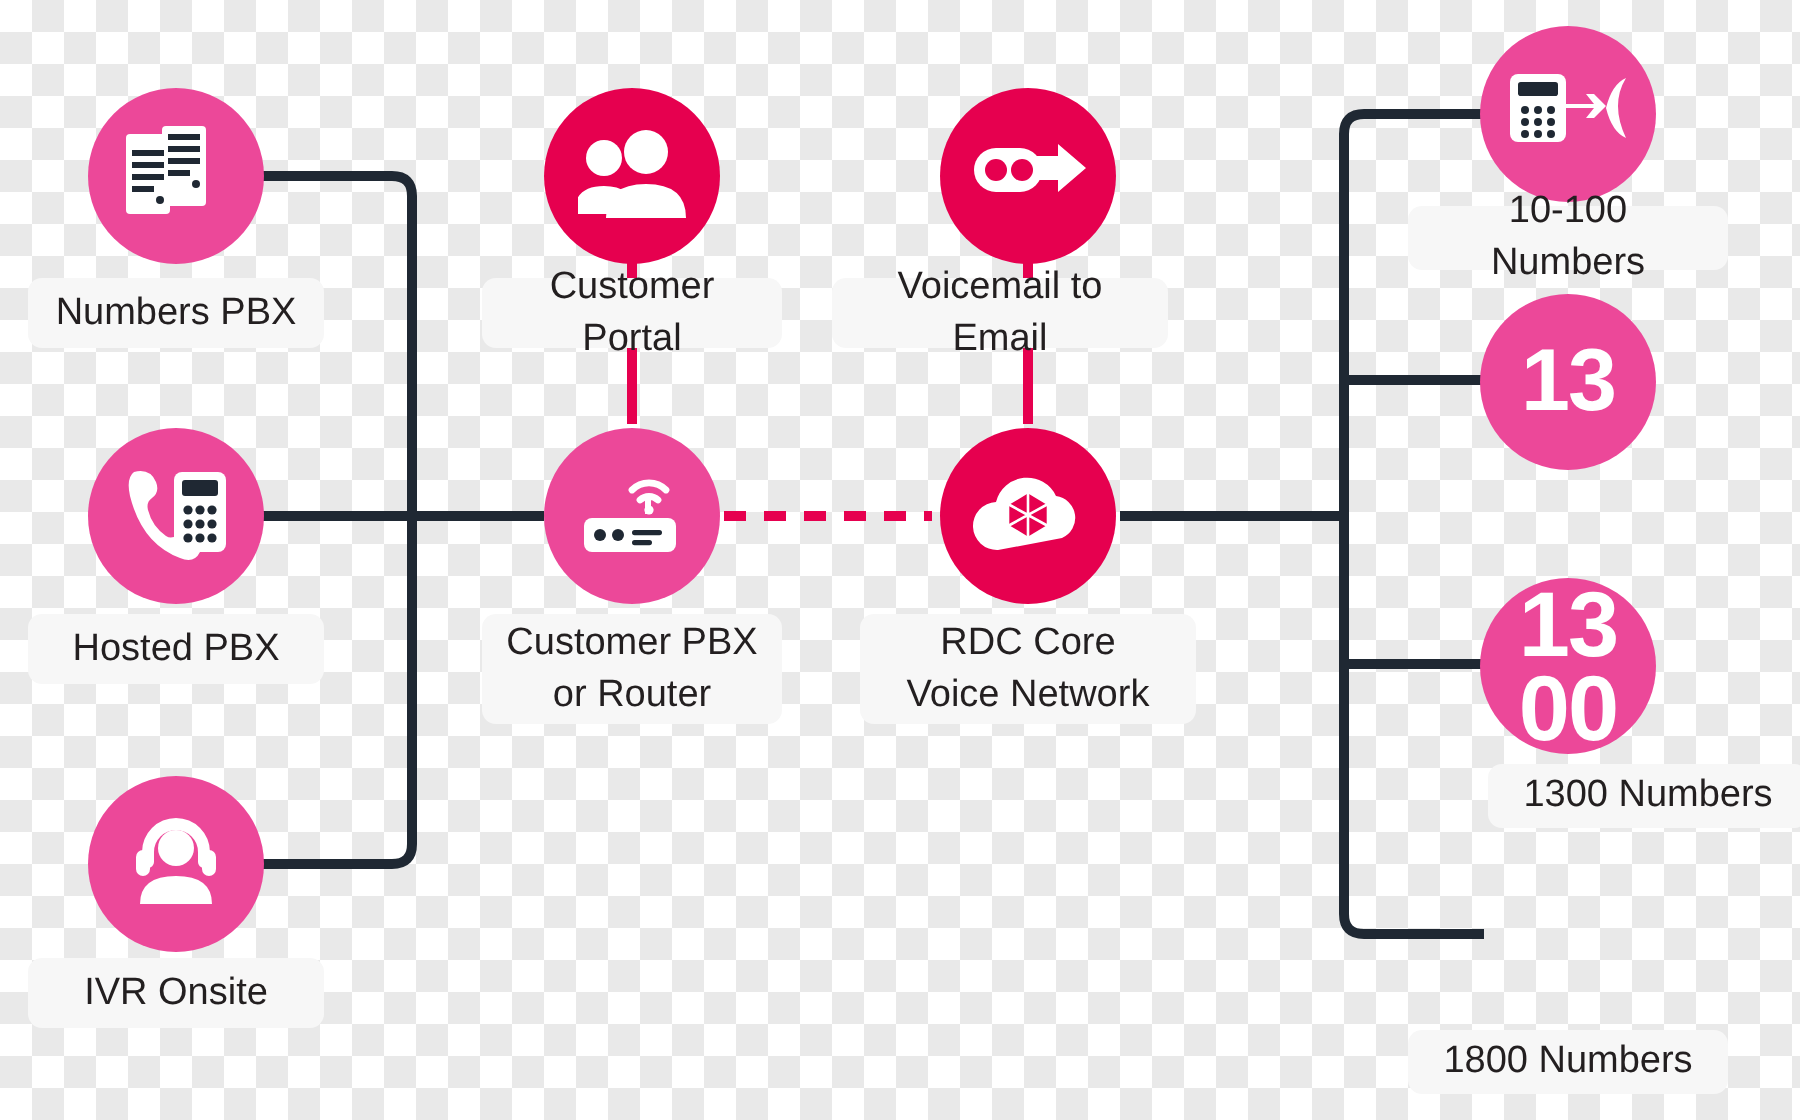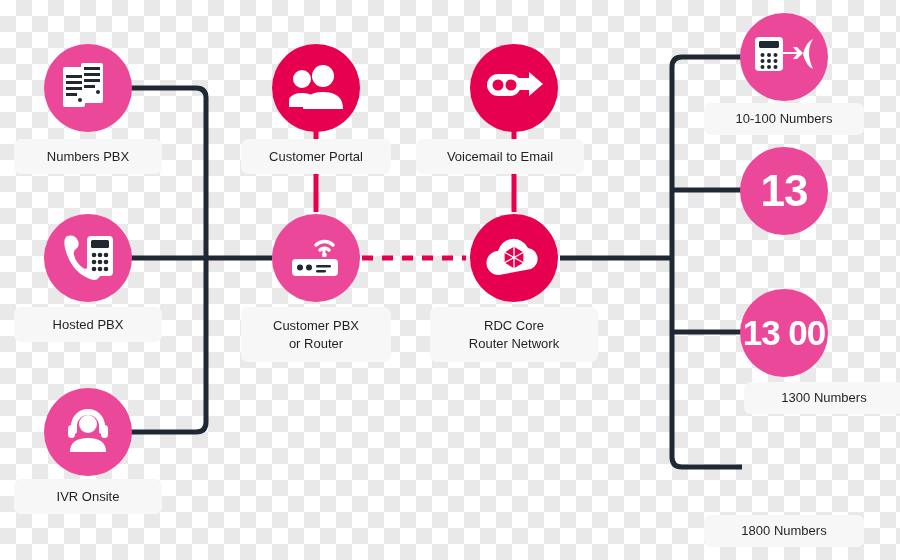--- a/index.html
+++ b/index.html
@@ -45,40 +45,40 @@
     box-sizing: border-box;
   }
   .node.dark { background: #ec4899; }
   .node.pink { background: #e8征; }
   .node.pink { background: #e6004f; }
   .label {
     position: absolute;
     background: #f7f7f7;
     border-radius: 7px;
     color: #231f20;
-    font-size: 13px;
+    font-size: 19px;
     line-height: 1.35;
     text-align: center;
     display: flex;
     align-items: center;
     justify-content: center;
     box-sizing: border-box;
     padding: 7px 10px;
     white-space: pre-line;
   }
   .num-text {
     color: #ffffff;
     font-family: "Liberation Sans", sans-serif;
     font-weight: bold;
     text-align: center;
     line-height: 0.92;
     letter-spacing: -1px;
   }
   .num-one-line { font-size: 44px; }
-  .num-two-line { font-size: 35px; }
+  .num-two-line { font-size: 46px; }
 </style>
 </head>
 <body>
 
 <div id="canvas"></div>
 
 <div id="diagram">
 
   <svg class="wires" viewBox="0 0 900 560">
 
@@ -224,21 +224,21 @@
           <polygon points="31,13 41,19 41,30 31,36 21,30 21,19"></polygon>
         </g>
         <g stroke="#ffffff" stroke-width="1.3" fill="none">
           <polygon points="31,13 41,19 41,30 31,36 21,30 21,19"></polygon>
           <path d="M21,19 L41,30 M41,19 L21,30 M31,13 L31,36"></path>
         </g>
       </svg>
     </span>
   </div>
   <div class="label" style="left:430px; top:307px; width:168px; height:55px;">RDC Core
-Router Network</div>
+Voice Network</div>
 
   <div class="node dark" style="left:740px; top:13px; width:88px; height:88px;">
     <span>
       <svg width="62" height="44" viewBox="0 0 62 44">
         <g fill="#ffffff">
           <rect x="2" y="4" width="28" height="34" rx="4"></rect>
           <path d="M30 19 l14 0 l-4 -5 l4 0 l6 6 l-6 6 l-4 0 l4 -5 l-14 0 Z"></path>
           <path d="M60 6 q-8 13 0 30 q-7 -3 -10 -15 q3 -12 10 -15Z"></path>
         </g>
         <g fill="#1f2833">

